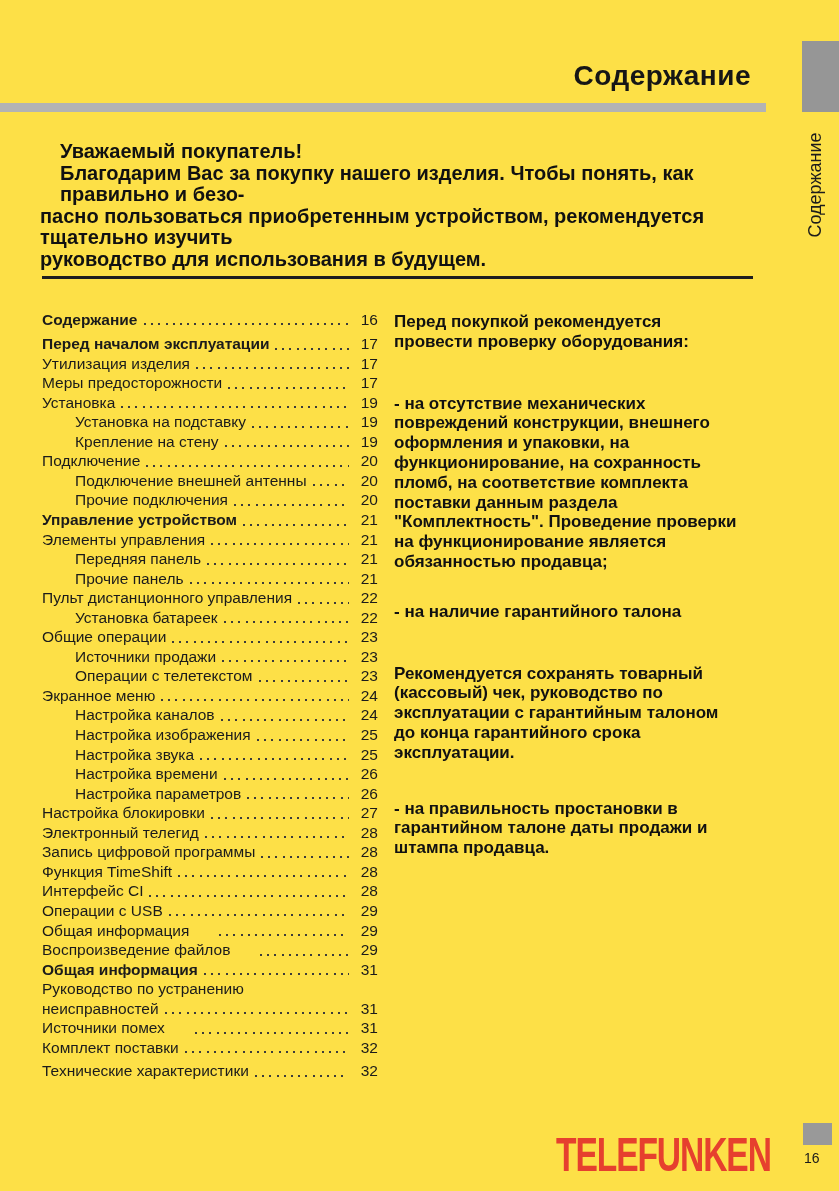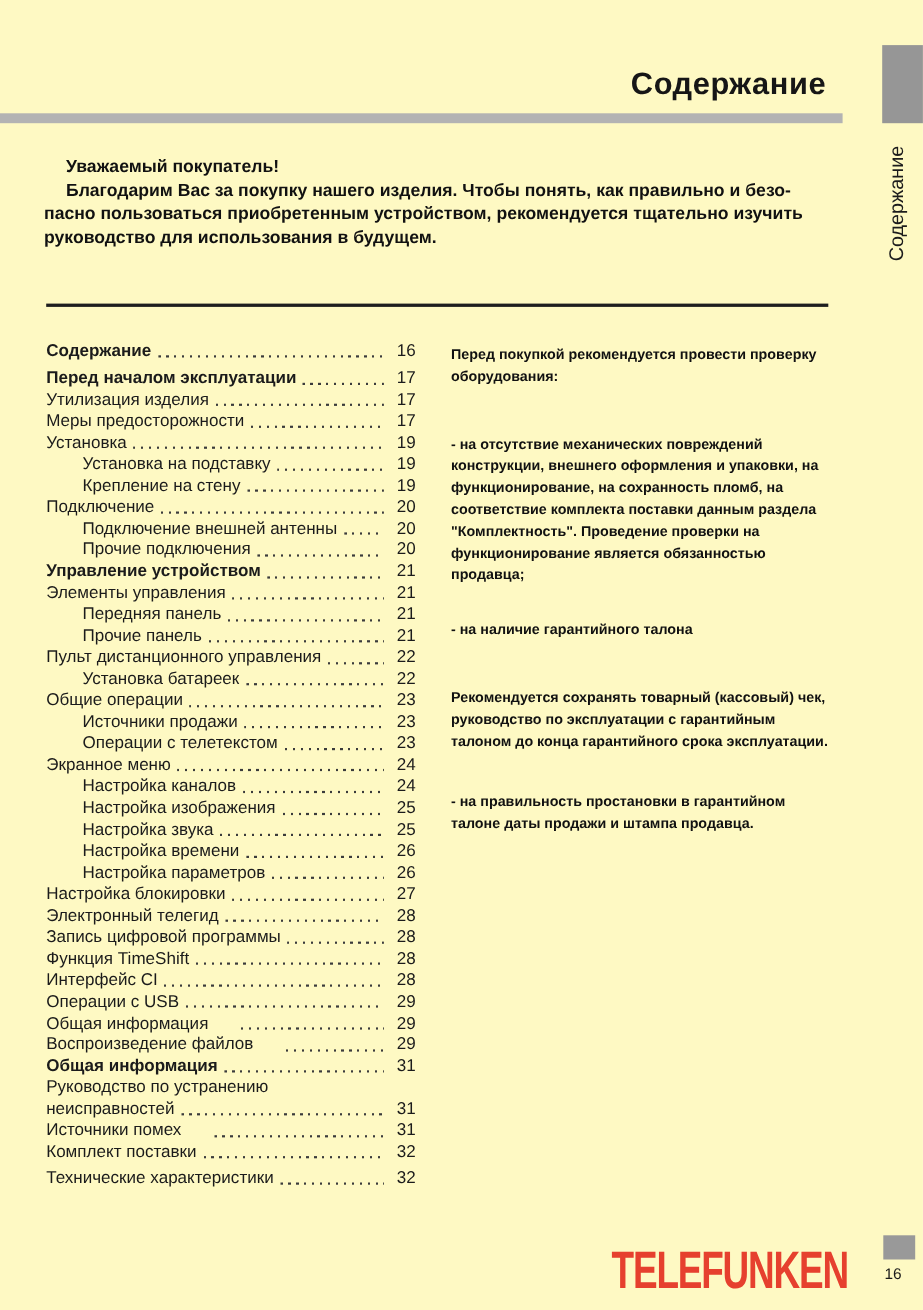--- a/index.html
+++ b/index.html
@@ -3,21 +3,21 @@
 <meta charset="utf-8">
 <style>
   * { margin: 0; padding: 0; box-sizing: border-box; }
   html, body { background: #ffffff; }
   body { font-family: "Liberation Sans", sans-serif; color: #1a1a1a; }
 
   .page {
     position: relative;
     width: 839px;
     height: 1191px;
-    background: #fef9c3;
+    background: #fde047;
     overflow: hidden;
   }
 
   
   .title {
     position: absolute;
     top: 60px;
     right: 88px;
     font-size: 28px;
     font-weight: bold;
@@ -53,21 +53,21 @@
     transform-origin: center center;
     white-space: nowrap;
   }
 
   
   .intro {
     position: absolute;
     top: 141px;
     left: 40px;
     width: 718px;
-    font-size: 16px;
+    font-size: 20px;
     font-weight: bold;
     line-height: 21.5px;
     color: #111;
   }
   .intro-salutation { padding-left: 20px; }
   .intro-line:first-child { padding-left: 20px; }
 
   .divider {
     position: absolute;
     top: 276px;
@@ -108,23 +108,23 @@
   .toc-page {
     width: 24px;
     text-align: right;
     white-space: nowrap;
   }
 
   
   .notes {
     position: absolute;
     top: 312px;
-    left: 410px;
+    left: 394px;
     width: 350px;
-    font-size: 13px;
+    font-size: 17px;
     font-weight: bold;
     line-height: 19.8px;
     color: #111;
   }
   .note-par:nth-child(1) { margin-bottom: 42px; }
   .note-par:nth-child(2) { margin-bottom: 30px; }
   .note-par:nth-child(3) { margin-bottom: 42px; }
   .note-par:nth-child(4) { margin-bottom: 36px; }
   .note-par:nth-child(5) { margin-bottom: 0; }
 

